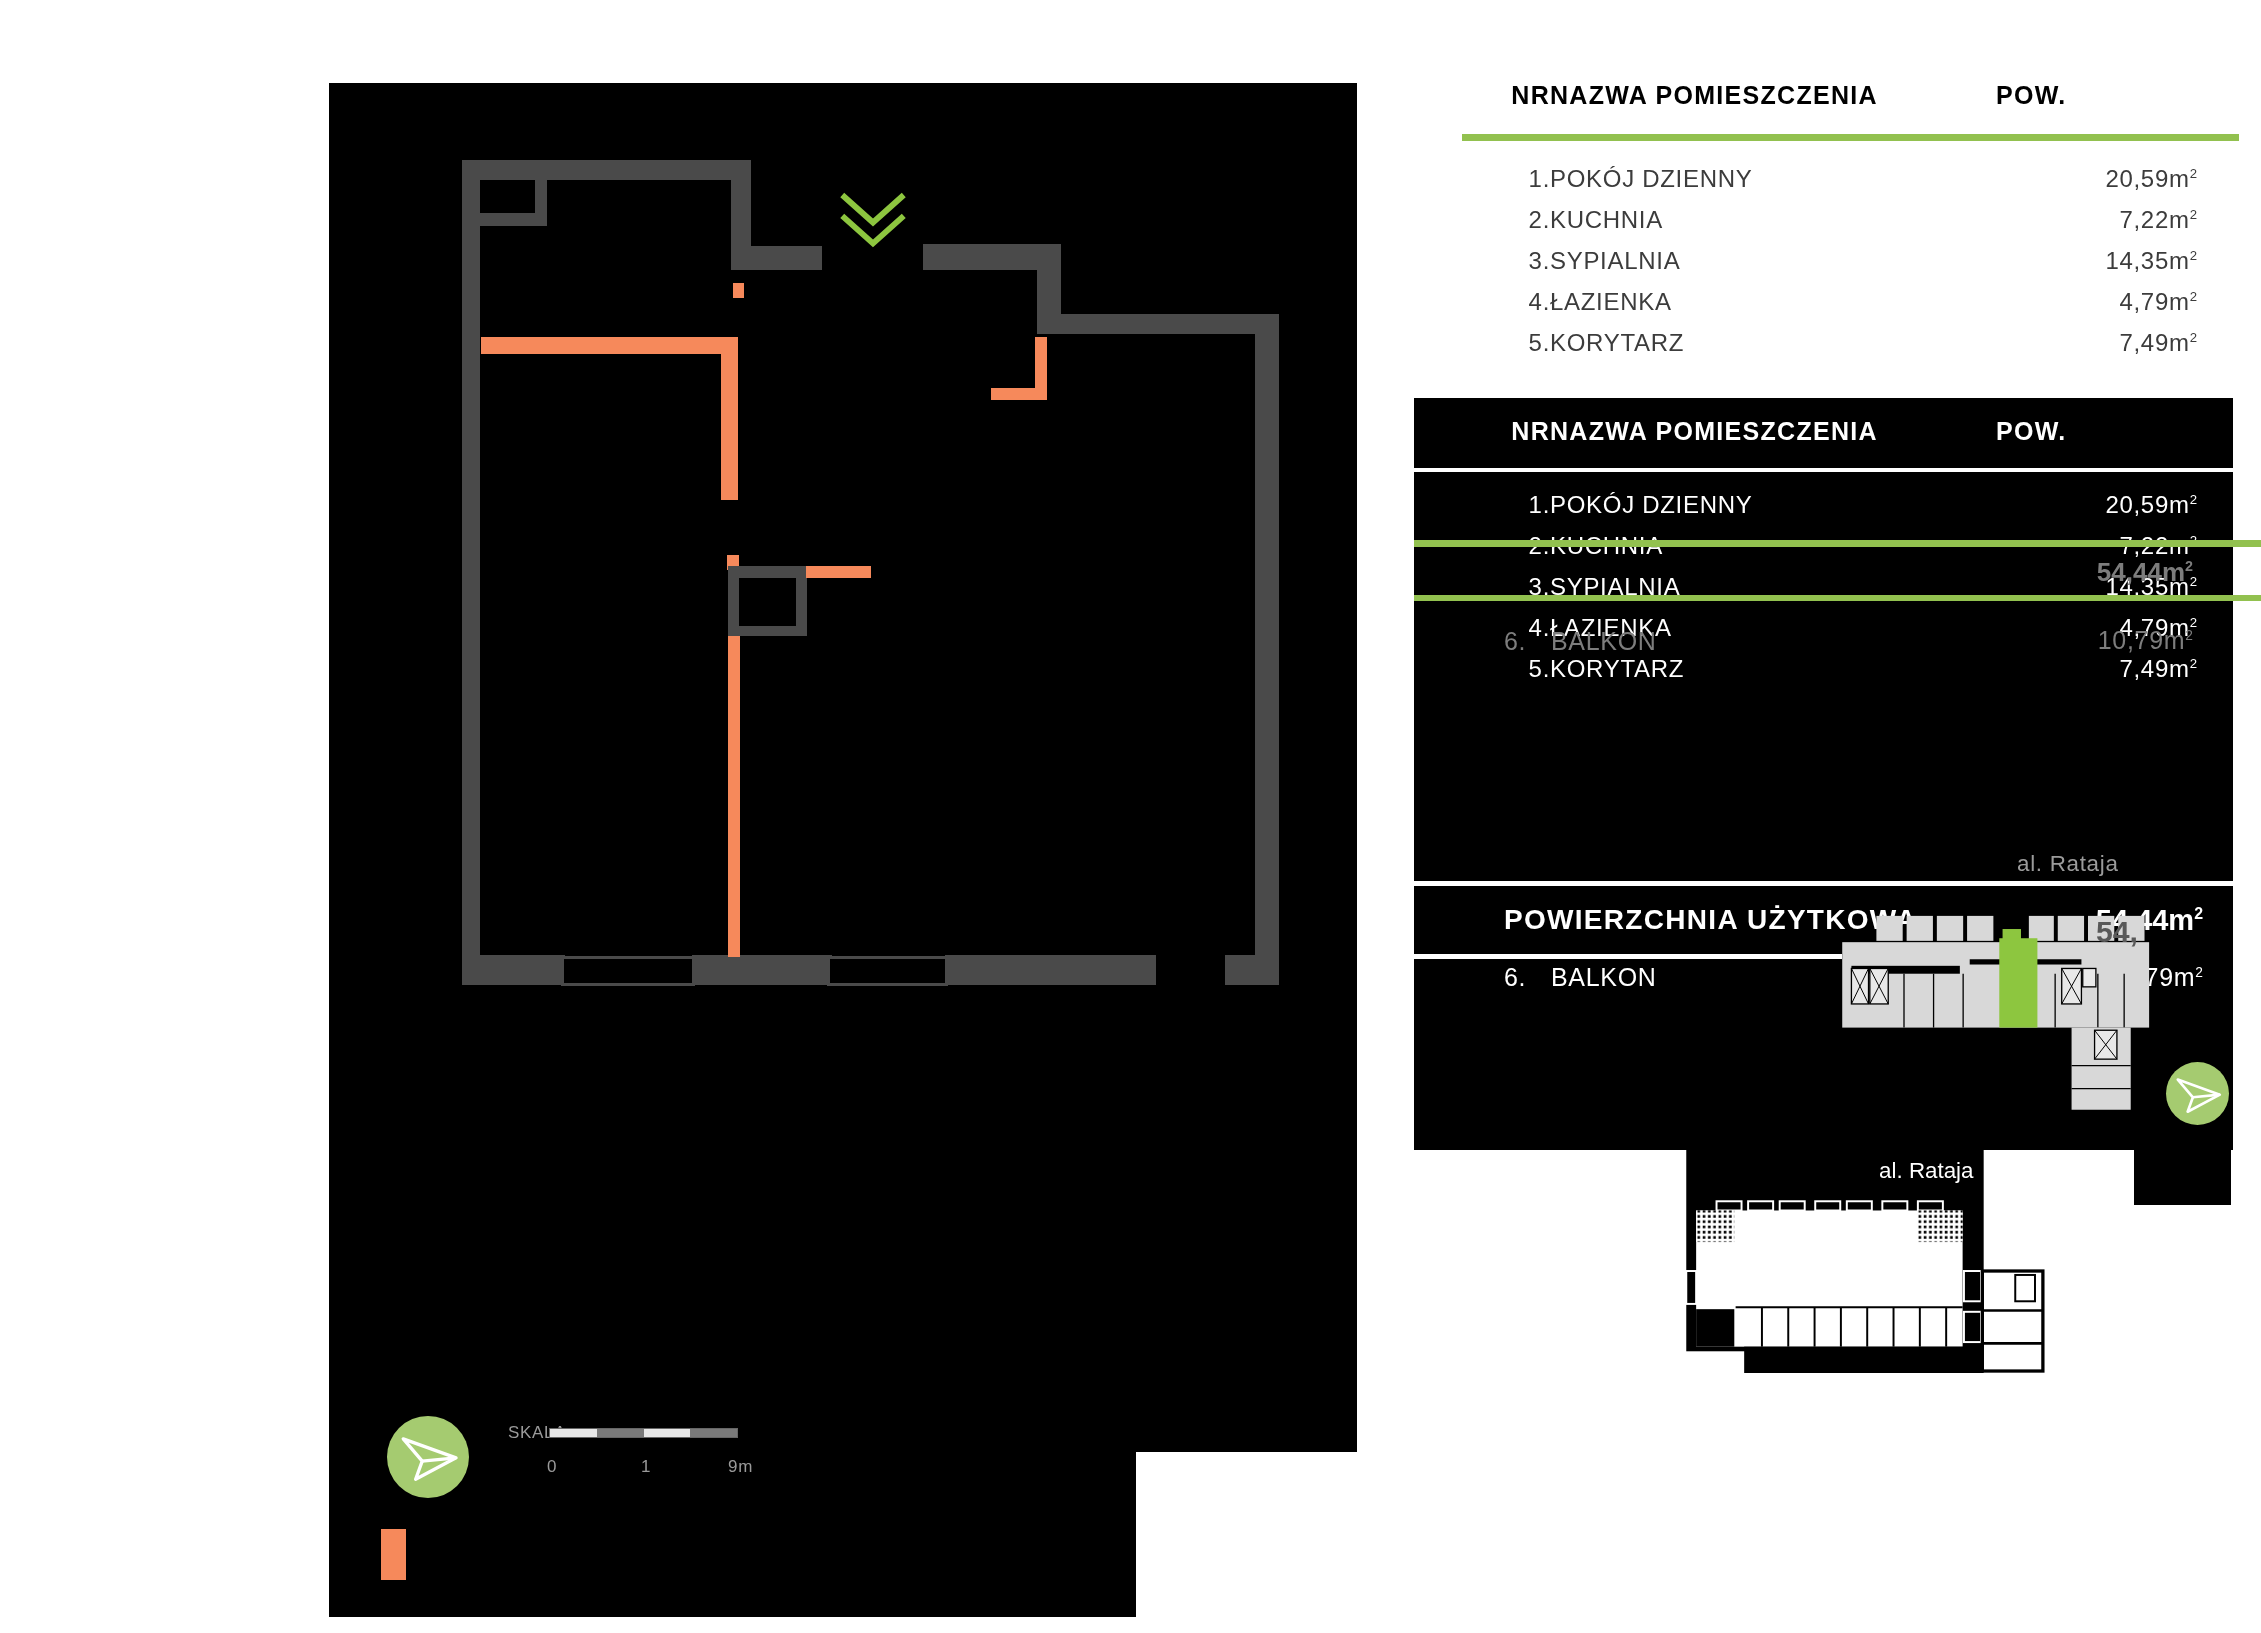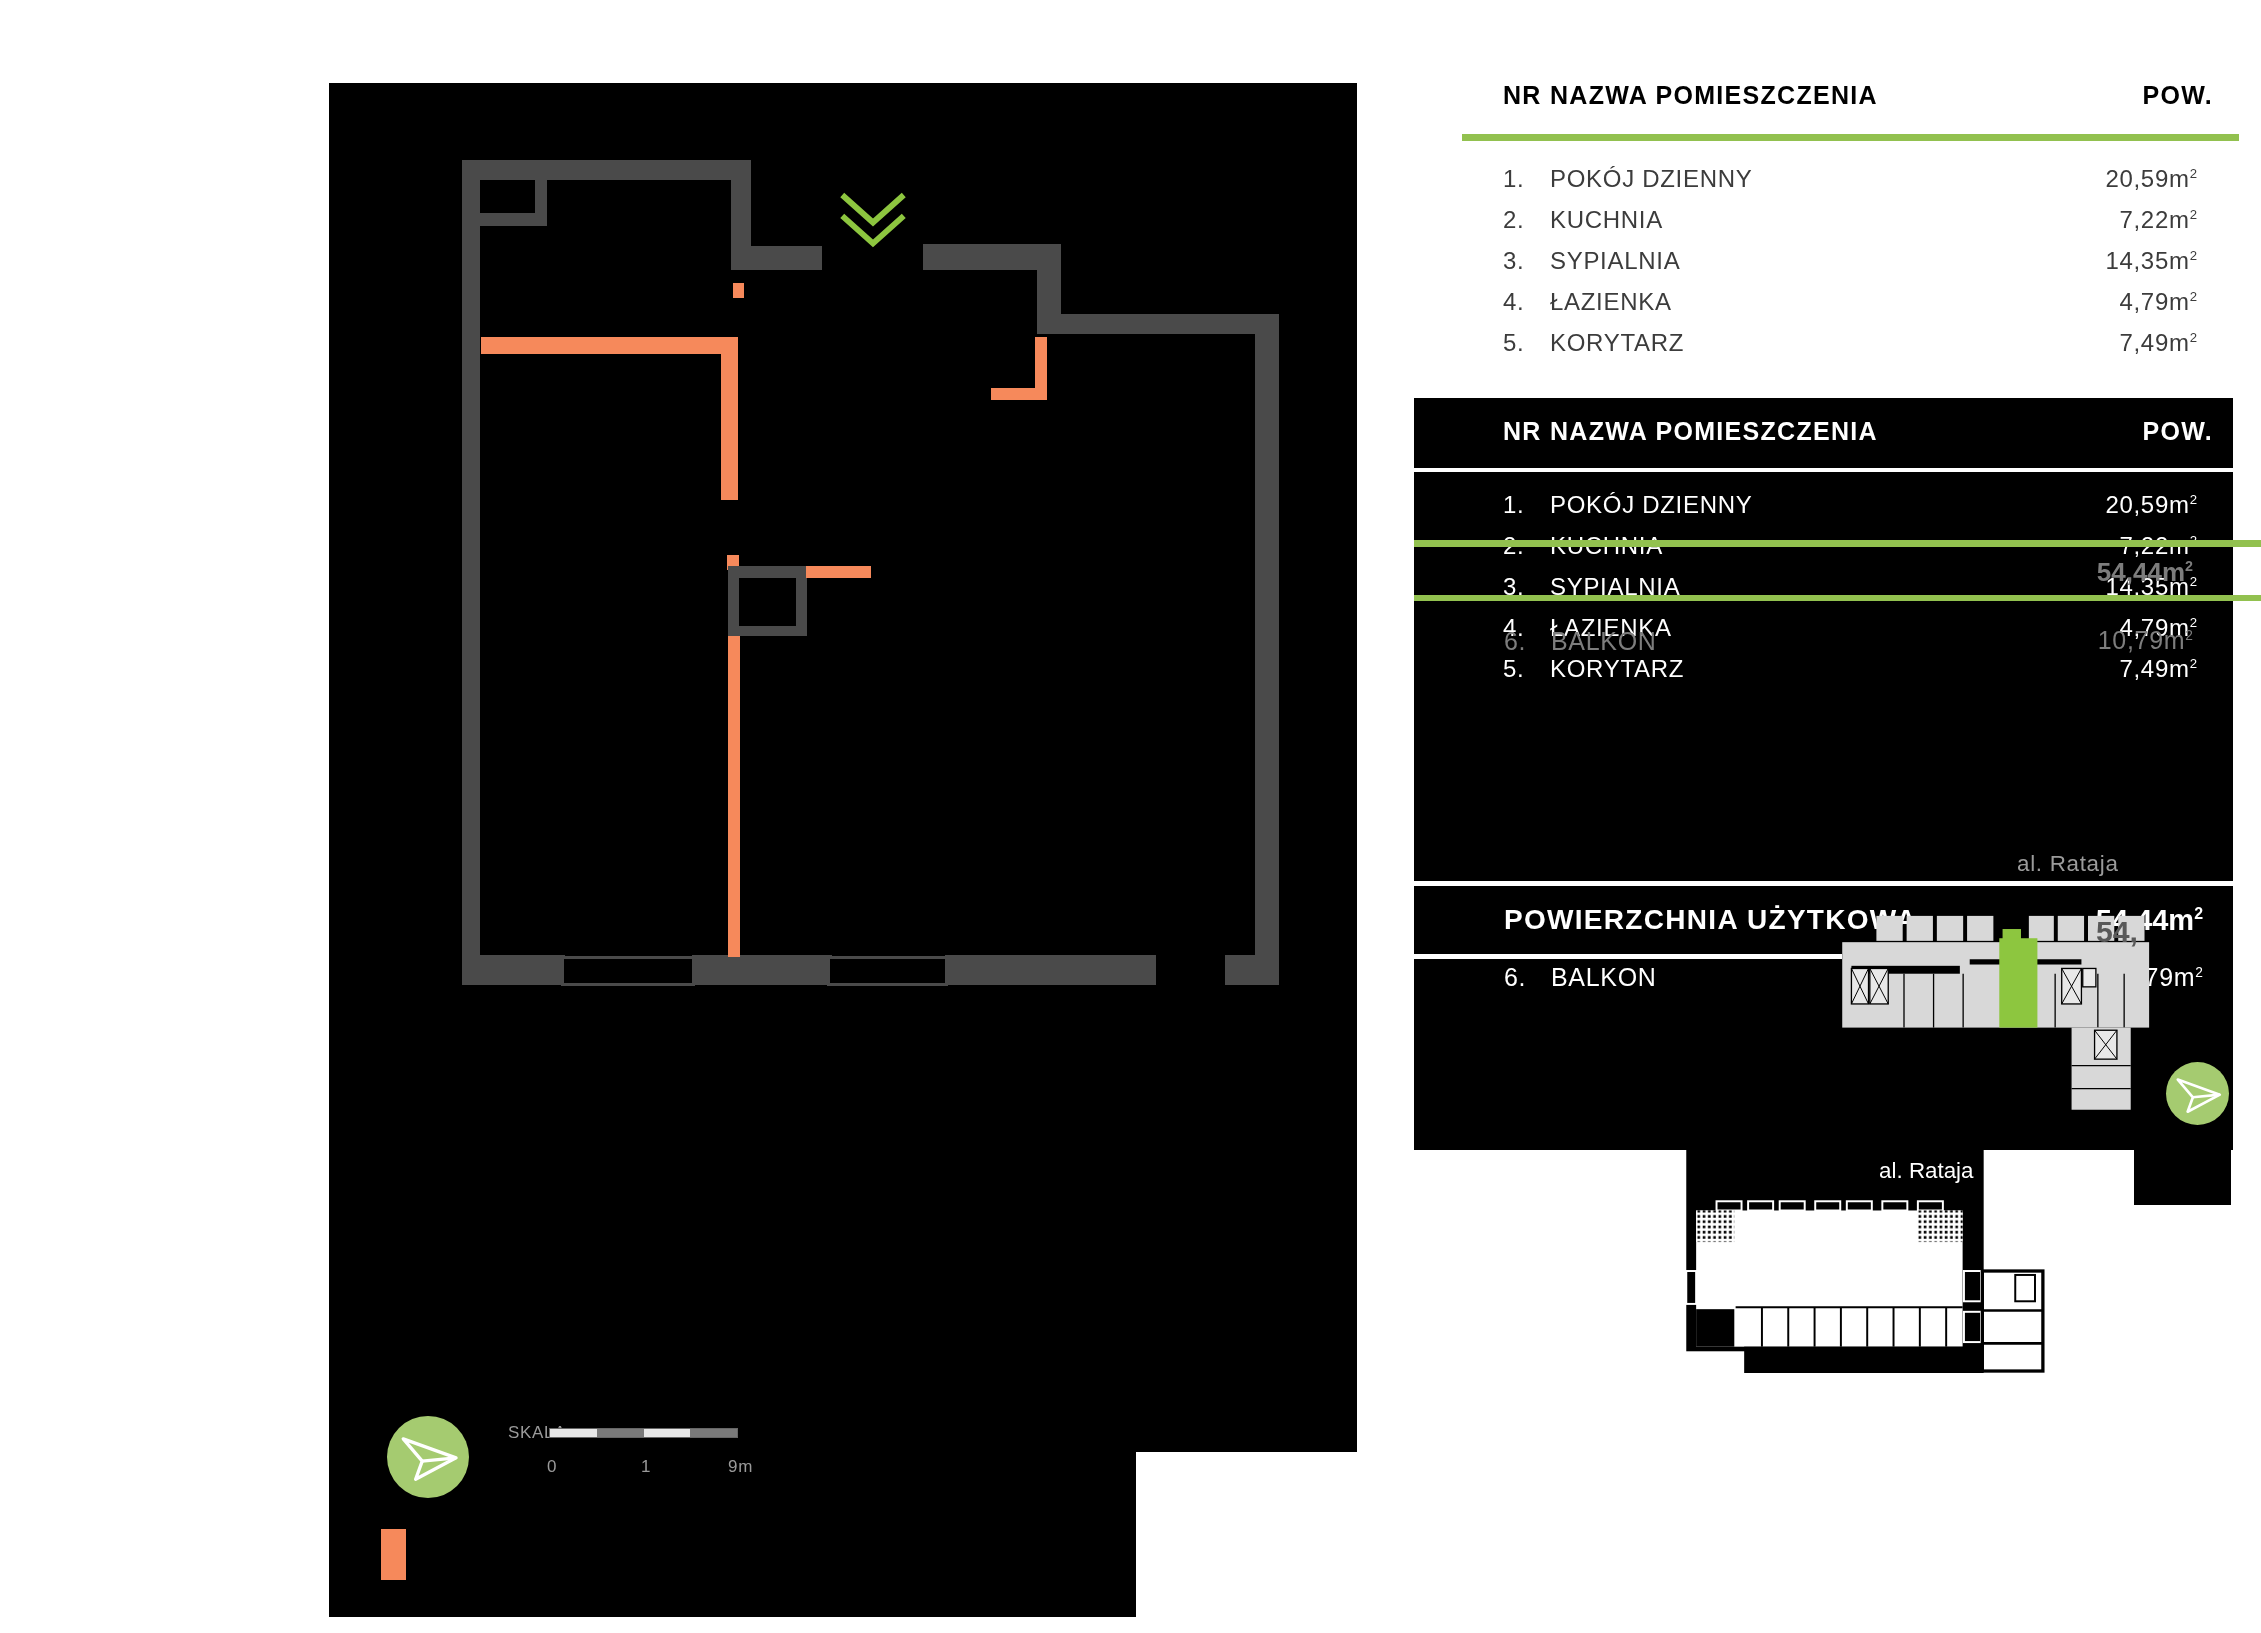--- a/index.html
+++ b/index.html
@@ -9,23 +9,23 @@
   }
   .abs{position:absolute;}
   .panel{position:absolute;background:#000;}
   .wall{position:absolute;background:#4a4a4a;}
   .owall{position:absolute;background:#f6895b;}
   .winbox{position:absolute;background:#000;border:3.3px solid #4a4a4a;box-sizing:border-box;}
   
   .rt{position:absolute;width:751px;}
   .rt-header{display:flex;align-items:center;height:33px;font-weight:bold;font-size:25px;letter-spacing:1.3px;}
   .rt-row{display:flex;align-items:center;height:41px;font-size:24px;letter-spacing:0.7px;}
-  .c-nr{margin-left:41px;width:47px;flex:0 0 47px;}
+  .c-nr{margin-left:41px;width:47px;flex:0 0 47px;text-align:right;}
   .c-name{flex:1;}
-  .c-pow{flex:0 0 217px;text-align:right;}
+  .c-pow{flex:0 0 217px;}
   .c-val{flex:0 0 217px;text-align:right;padding-right:16px;}
   .rt-light{color:#3c3c3c;}
   .rt-light .rt-header{color:#000;}
   .rt-dark{color:#ffffff;}
   sup{font-size:0.55em;vertical-align:super;letter-spacing:0;}
   .gline{position:absolute;background:#92c14f;}
   .wline{position:absolute;background:#ffffff;}
   .ghost{color:#7d7d7d !important;}
   .rowtext{position:absolute;font-size:25px;letter-spacing:0.7px;color:#fff;}
   .valtext{position:absolute;width:283px;text-align:right;font-size:25px;letter-spacing:0.7px;color:#fff;}

